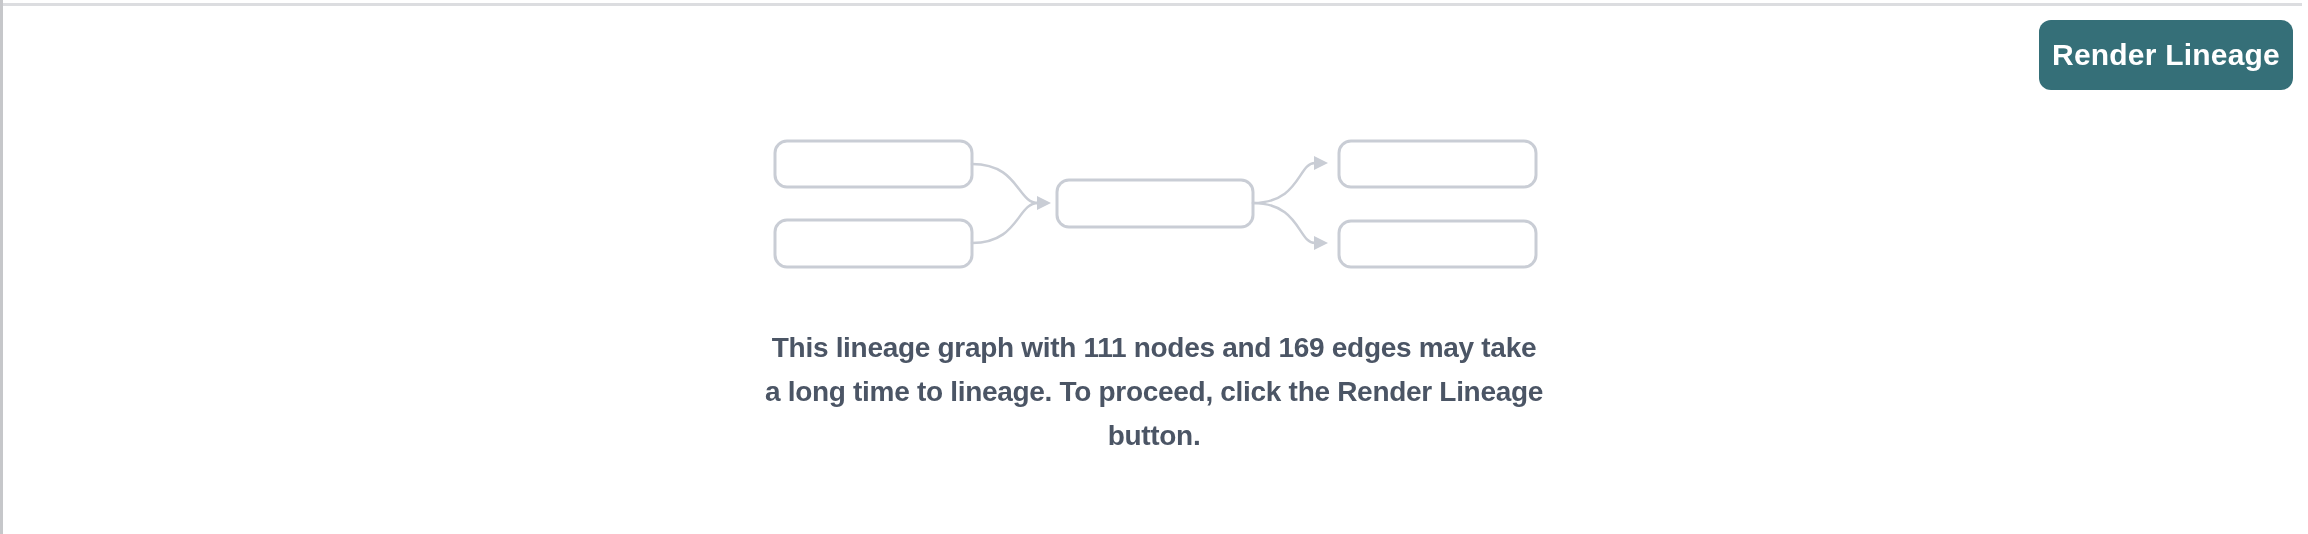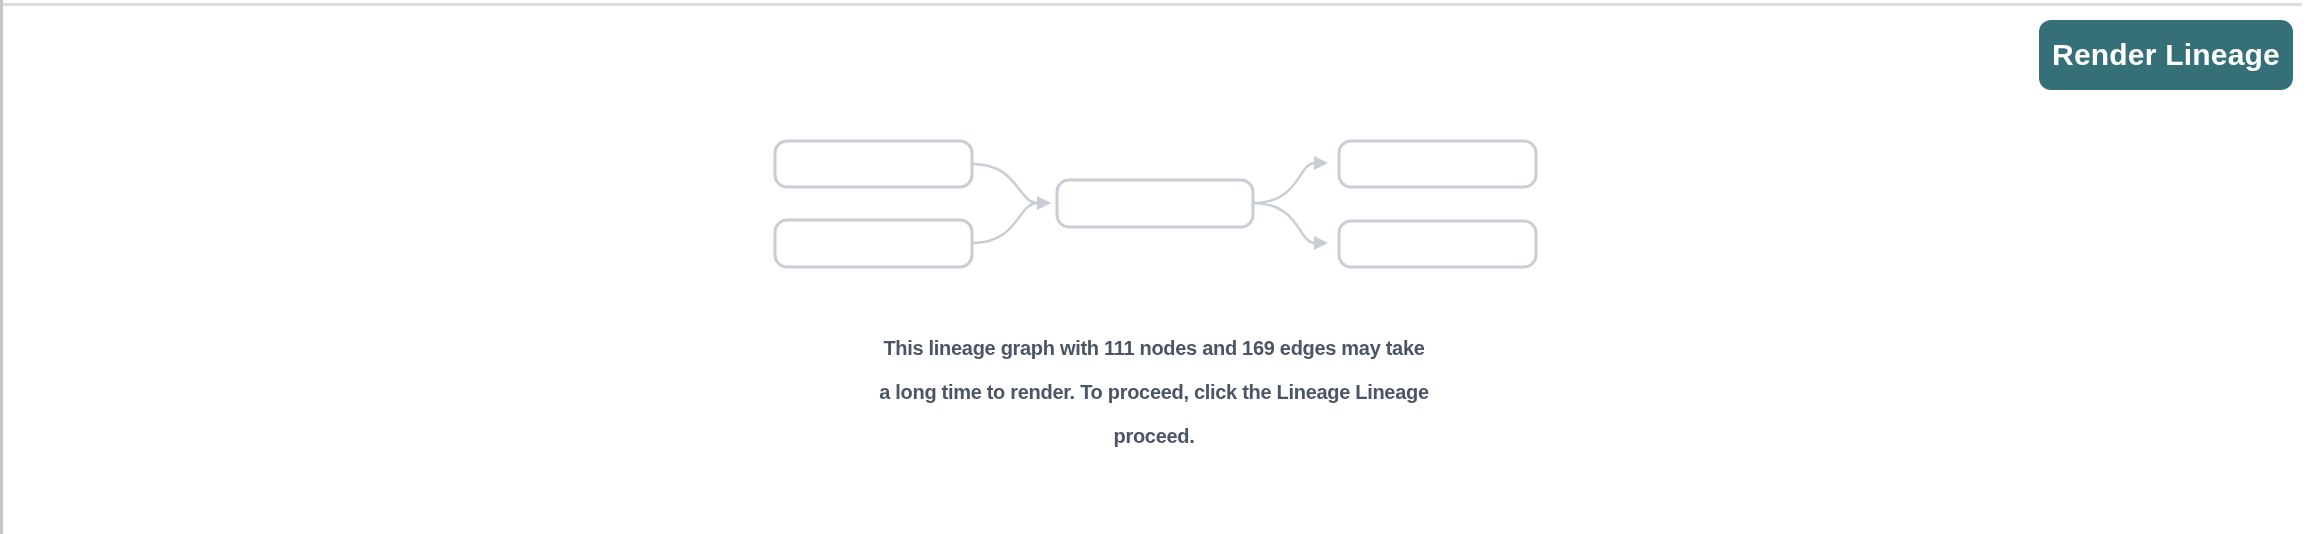--- a/index.html
+++ b/index.html
@@ -59,21 +59,21 @@
     height:130px;
   }
   .diagram svg{display:block;}
   .message{
     position:absolute;
     left:654px;
     top:326px;
     width:1000px;
     text-align:center;
     color:var(--message-text);
-    font-size:20px;
+    font-size:28px;
     font-weight:bold;
     line-height:44px;
     letter-spacing:-0.3px;
   }
 </style>
 </head>
 <body>
 
 <div class="page">
 
@@ -100,17 +100,17 @@
       <g fill="var(--diagram-stroke)" stroke="none">
         <polygon points="264,57 278,64 264,71"></polygon>
         <polygon points="541,17 555,24 541,31"></polygon>
         <polygon points="541,97 555,104 541,111"></polygon>
       </g>
     </svg>
   </div>
 
   <div class="message">
     <div>This lineage graph with 111 nodes and 169 edges may take</div>
-    <div>a long time to render. To proceed, click the Lineage Lineage</div>
-    <div>proceed.</div>
+    <div>a long time to lineage. To proceed, click the Render Lineage</div>
+    <div>button.</div>
   </div>
 
 </div>
 
 </body></html>

